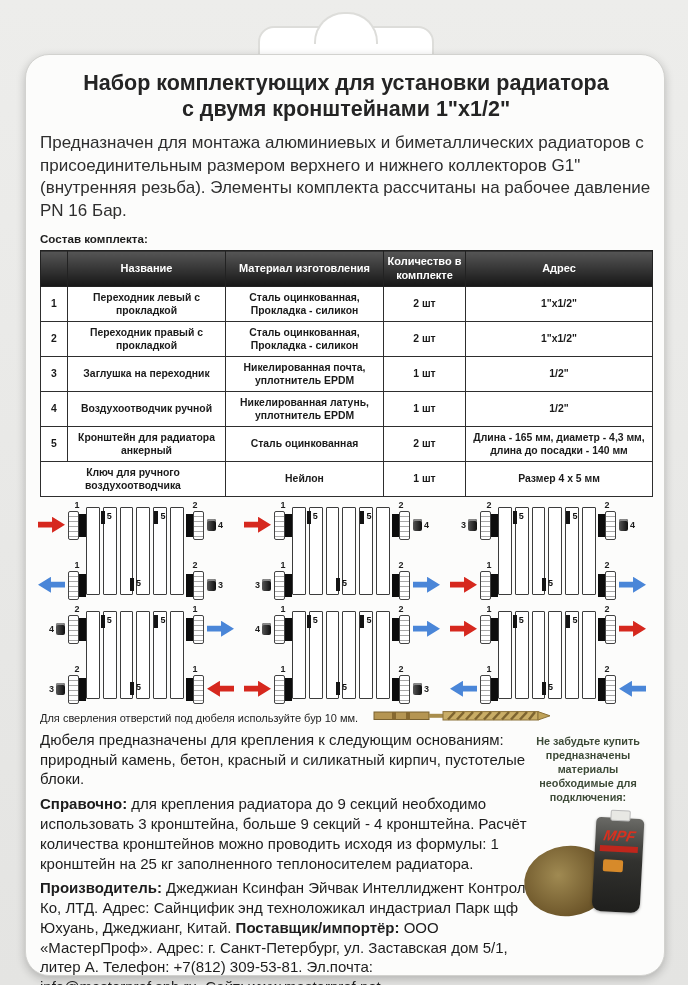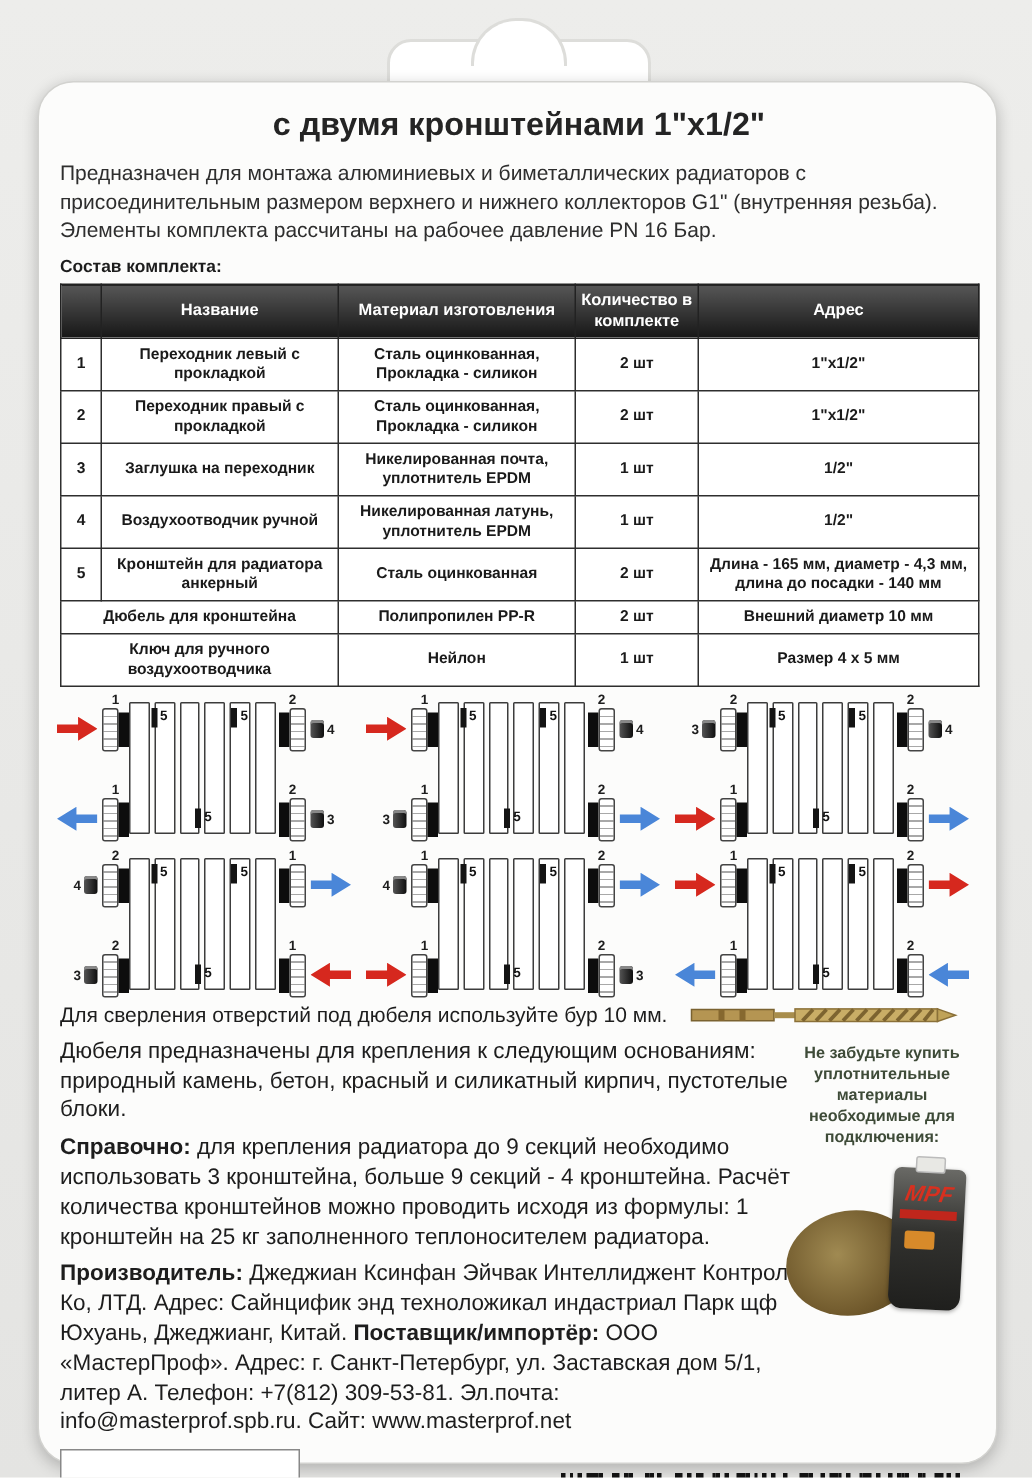--- a/index.html
+++ b/index.html
@@ -7,21 +7,21 @@
        font-family:"Liberation Sans",sans-serif;color:#1d1d1d;position:relative;}
   .slot{position:absolute;left:258px;top:26px;width:172px;height:42px;background:#fff;
         border:2px solid #ddddda;border-radius:16px;z-index:1;}
   .slot::before{content:"";position:absolute;left:50%;top:-16px;transform:translateX(-50%);
         width:60px;height:30px;background:#fff;border:2px solid #ddddda;border-bottom:none;
         border-radius:30px 30px 0 0;}
   .card{position:absolute;left:25px;top:54px;width:638px;height:920px;background:#fcfcfb;
         border:1px solid #d2d2cf;border-radius:24px;box-shadow:0 3px 10px rgba(0,0,0,.22);z-index:2;}
   .inner{padding:16px 12px 0 14px;position:relative;}
   .title{text-align:center;font-weight:bold;font-size:21.5px;line-height:1.2;color:#242424;}
-  .desc{margin-top:9px;font-size:14px;line-height:1.35;color:#2e2e2e;}
+  .desc{margin-top:9px;font-size:17px;line-height:1.35;color:#2e2e2e;}
   .kitlabel{margin-top:9px;font-weight:bold;font-size:11.6px;}
   table.kit{margin-top:5px;border-collapse:collapse;width:612px;table-layout:fixed;}
   table.kit th{background:linear-gradient(180deg,#565656,#161616);color:#fff;font-size:11px;
         font-weight:bold;padding:4px 2px;border:1px solid #222;line-height:1.2;}
   table.kit td{border:1px solid #2e2e2e;font-size:10.4px;font-weight:bold;text-align:center;
         padding:4px 3px;line-height:1.25;background:#fff;color:#1a1a1a;}
   .banner{margin-top:9px;height:21px;background:linear-gradient(180deg,#585858,#141414);
         color:#fff;font-weight:bold;font-size:12.5px;display:flex;align-items:center;
         justify-content:center;letter-spacing:.3px;border-radius:1px;}
   .dgrid{margin-top:6px;display:grid;grid-template-columns:repeat(3,1fr);column-gap:6px;row-gap:12px;
@@ -42,21 +42,21 @@
   .fb{display:flex;align-items:center;}
   .tube{width:9px;height:27px;border:1px solid #444;border-radius:2px;
         background:repeating-linear-gradient(180deg,#fff 0 4px,#a8a8a8 4px 5px);}
   .blk{width:7px;height:23px;background:#0d0d0d;}
   .ar{width:27px;height:16px;margin-top:8px;flex:none;}
   .ar.r{clip-path:polygon(0 32%,52% 32%,52% 0,100% 50%,52% 100%,52% 68%,0 68%);}
   .ar.l{clip-path:polygon(100% 32%,48% 32%,48% 0,0 50%,48% 100%,48% 68%,100% 68%);}
   .pt{display:flex;align-items:center;gap:2px;font-weight:bold;font-size:9px;margin-top:9px;flex:none;}
   .pico{width:9px;height:12px;border-radius:2px;background:linear-gradient(90deg,#555,#0e0e0e);
         box-shadow:inset 0 2px 0 #888;}
-  .drillrow{margin-top:4px;display:flex;align-items:center;gap:14px;font-size:14px;}
+  .drillrow{margin-top:4px;display:flex;align-items:flex-end;gap:14px;font-size:11px;}
   .notes{margin-top:6px;position:relative;}
   .nl{width:498px;font-size:15px;line-height:1.32;}
   .nl p{margin:0 0 5px 0;}
   .sb{position:absolute;right:0;top:4px;width:128px;text-align:center;}
   .sbtxt{font-weight:bold;font-size:10.8px;line-height:1.3;color:#3e4b38;}
   .sbimgs{position:relative;height:110px;margin-top:12px;}
   .coil{position:absolute;left:0px;top:30px;width:88px;height:70px;border-radius:50%;
         background:radial-gradient(circle at 40% 40%,#a08a52,#70592c 60%,#4a3a18);transform:rotate(-8deg);}
   .tube2{position:absolute;right:10px;top:2px;width:48px;height:94px;border-radius:5px 5px 9px 9px;
         background:linear-gradient(180deg,#6a6a66,#32322f 45%,#1f1f1d);transform:rotate(3deg);
@@ -86,20 +86,21 @@
 </style>
 </head>
 <body>
 
 <div class="slot"></div>
 
 <div class="card">
  <div class="inner">
 
   <div class="title">
+    <div>Набор комплектующих для установки радиатора</div>
     <div>с двумя кронштейнами 1"х1/2"</div>
   </div>
 
   <div class="desc">Предназначен  для монтажа алюминиевых и биметаллических радиаторов с присоединительным размером верхнего и нижнего коллекторов G1" (внутренняя резьба). Элементы комплекта рассчитаны на рабочее давление PN 16 Бар.</div>
 
   <div class="kitlabel">Состав комплекта:</div>
 
   <table class="kit">
     <colgroup>
           <col style="width:27px">
@@ -147,26 +148,20 @@
             <td>1/2"</td>
           </tr>
           <tr>
             <td>5</td>
             <td>Кронштейн для радиатора анкерный</td>
             <td>Сталь оцинкованная</td>
             <td>2 шт</td>
             <td>Длина - 165 мм, диаметр - 4,3 мм, длина до посадки - 140 мм</td>
           </tr>
           <tr>
-            <td colspan="2">Дюбель для кронштейна</td>
-            <td>Полипропилен PP-R</td>
-            <td>2 шт</td>
-            <td>Внешний диаметр 10 мм</td>
-          </tr>
-          <tr>
             <td colspan="2">Ключ для ручного воздухоотводчика</td>
             <td>Нейлон</td>
             <td>1 шт</td>
             <td>Размер  4 х 5 мм</td>
           </tr>
         </tbody>
   </table>
 
 
   <div class="dgrid">
@@ -600,21 +595,21 @@
 
   <div class="notes">
     <div class="nl">
       <p>Дюбеля предназначены для крепления к следующим основаниям: природный камень, бетон, красный и силикатный кирпич, пустотелые блоки.</p>
       <div>
             <p><b>Справочно:</b> для крепления радиатора до 9 секций необходимо использовать 3 кронштейна, больше 9 секций - 4 кронштейна. Расчёт количества кронштейнов можно проводить исходя из формулы: 1 кронштейн на 25 кг заполненного теплоносителем радиатора.</p>
             <p><b>Производитель:</b> Джеджиан Ксинфан Эйчвак Интеллиджент Контрол Ко, ЛТД. Адрес: Сайнцифик энд техноложикал индастриал Парк щф Юхуань, Джеджианг, Китай. <b>Поставщик/импортёр:</b> ООО «МастерПроф». Адрес: г. Санкт-Петербург, ул. Заставская дом 5/1, литер А. Телефон:  +7(812) 309-53-81. Эл.почта: info@masterprof.spb.ru. Сайт: www.masterprof.net</p>
           </div>
     </div>
     <div class="sb">
-      <div class="sbtxt">Не забудьте купить уплотнительные материалы необходимые для подключения:</div>
+      <div class="sbtxt">Не забудьте купить предназначены материалы необходимые для подключения:</div>
       <div class="sbimgs">
         <div class="coil"></div>
         <div class="tube2">
           <div class="mpf">MPF</div>
           <div class="redline"></div>
           <div class="op"></div>
         </div>
       </div>
     </div>
   </div>

